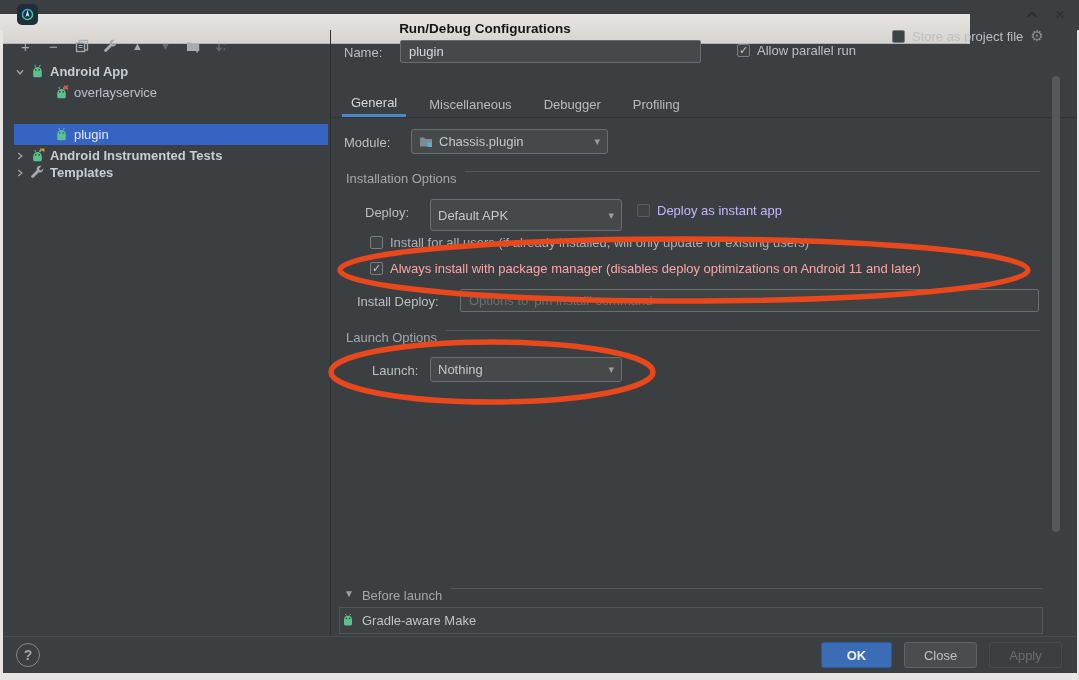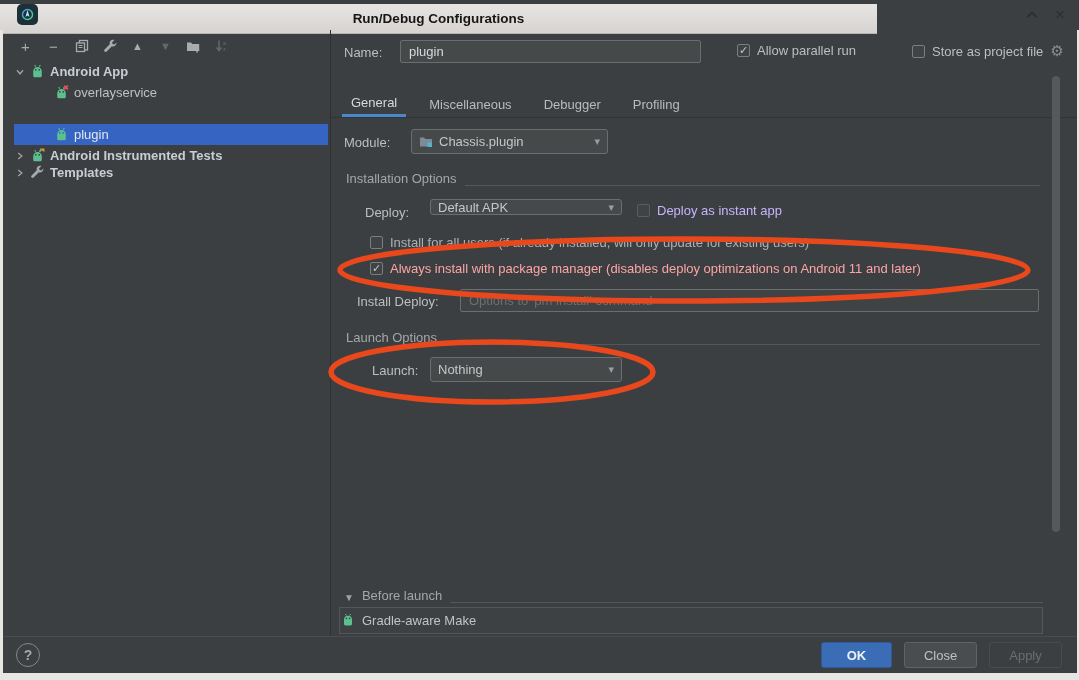--- a/index.html
+++ b/index.html
@@ -2,21 +2,21 @@
 <html><head>
 <meta charset="utf-8">
 <style>
   * { margin:0; padding:0; box-sizing:border-box; }
   html,body { width:1079px; height:680px; }
   body { font-family:"Liberation Sans", sans-serif; font-size:13px; background:#e8e6e3; }
   .app { position:relative; width:1079px; height:680px; background:#3c3f41; overflow:hidden; }
   .abs { position:absolute; }
 
   
-  .titlebar { left:0; top:4px; width:877px; height:30px;
+  .titlebar { left:0; top:14px; width:970px; height:30px;
     background:linear-gradient(#e7e5e3,#d6d3d0); border-bottom:1px solid #b9b6b2;
     display:flex; align-items:center; justify-content:center; }
   .titlebar .title { font-weight:bold; color:#161616; font-size:13.5px; }
   .as-logo { left:17px; top:4px; width:21px; height:21px; border-radius:5px;
     background:#1d3037; display:flex; align-items:center; justify-content:center; }
   .win-btn { top:6px; width:22px; height:18px; display:flex; align-items:center; justify-content:center;
     color:#2e2e2e; cursor:default; }
   .win-close { right:8px; font-size:17px; line-height:14px; }
   .win-collapse { right:36px; }
 
@@ -54,21 +54,21 @@
   .cb .check { font-size:11px; color:#c9ccce; line-height:11px; display:none; }
   .cb.checked .check { display:block; }
   .cb.dimmed { border-color:#595d5f; }
   .cbrow { display:flex; align-items:center; gap:7px; }
 
   .tabs { left:342px; top:91px; height:27px; display:flex; }
   .tab { padding:0 9px; margin-right:14px; display:flex; align-items:center; color:#b9bcbe; height:26px; }
   .tab.active { color:#d6d9db; border-bottom:3px solid #4a88c7; }
   .tabs-line { left:330px; top:117px; width:749px; height:1px; background:rgba(0,0,0,.18); }
 
-  .section { display:flex; align-items:flex-end; gap:8px; }
+  .section { display:flex; align-items:flex-start; gap:8px; }
   .section .stitle { color:#a4a7a9; white-space:nowrap; }
   .section .sline { flex:1; height:1px; background:#53565a; }
   .section .tri { color:#9da1a4; font-size:10px; }
 
   .task-box { left:339px; top:607px; width:704px; height:27px; border:1px solid #53565a;
     background:#3d4143; display:flex; align-items:center; gap:6px; padding-left:1px; color:#c0c3c5; }
 
   .scrollbar { left:1052px; top:76px; width:8px; height:456px; background:#56595b; border-radius:4px; }
 
   
@@ -236,21 +236,21 @@
   <span class="label abs" style="left:344px; top:45px;">Name:</span>
   <div class="tinput abs" style="left:400px; top:40px; width:301px; height:23px;">
     <span>plugin</span>
   </div>
   <div class="cbrow abs" style="left:737px; top:43px;">
     <span class="cb checked">
         <span class="check">✓</span>
       </span>
     <span class="label">Allow parallel run</span>
   </div>
-  <div class="cbrow abs" style="left:892px; top:42px;margin-left:20px;">
+  <div class="cbrow abs" style="left:892px; top:27px;">
     <span class="cb"></span>
     <span class="label">Store as project file</span>
     <span class="gear">⚙</span>
   </div>
 
   <div class="tabs abs">
     <span class="tab active">General</span>
     <span class="tab">Miscellaneous</span>
     <span class="tab">Debugger</span>
     <span class="tab">Profiling</span>
@@ -266,21 +266,21 @@
     <span>Chassis.plugin</span>
     <span class="arrow">▾</span>
   </div>
 
   <div class="section abs" style="left:346px; top:171px; width:694px;">
     <span class="stitle">Installation Options</span>
     <span class="sline"></span>
   </div>
 
   <span class="label abs" style="left:365px; top:205px;">Deploy:</span>
-  <div class="combo abs" style="left:430px; top:199px; width:192px; height:16px;">
+  <div class="combo abs" style="left:430px; top:199px; width:192px; height:32px;">
     <span>Default APK</span>
     <span class="arrow">▾</span>
   </div>
   <div class="cbrow abs" style="left:637px; top:203px;">
     <span class="cb dimmed"></span>
     <span class="dim">Deploy as instant app</span>
   </div>
 
   <div class="cbrow abs" style="left:370px; top:235px;">
     <span class="cb"></span>

